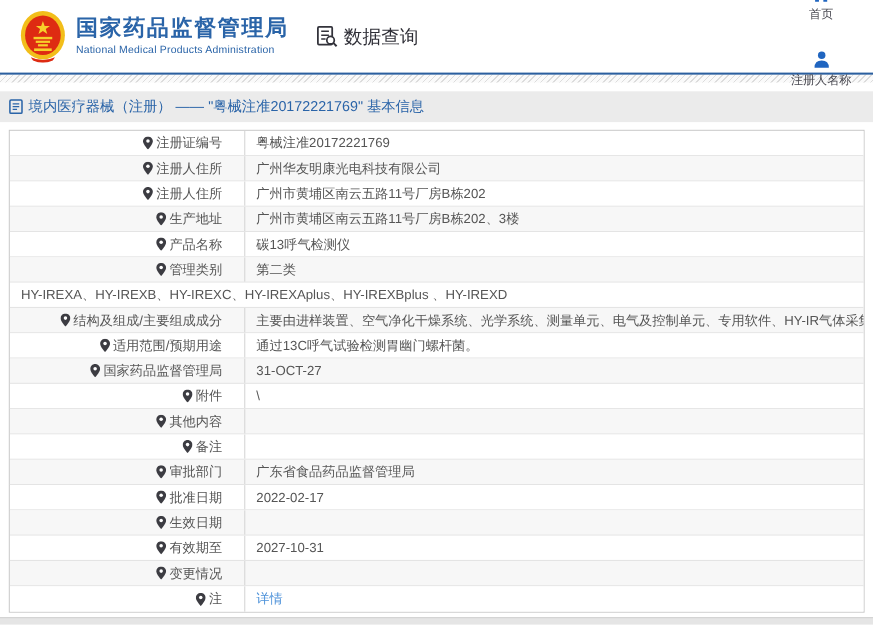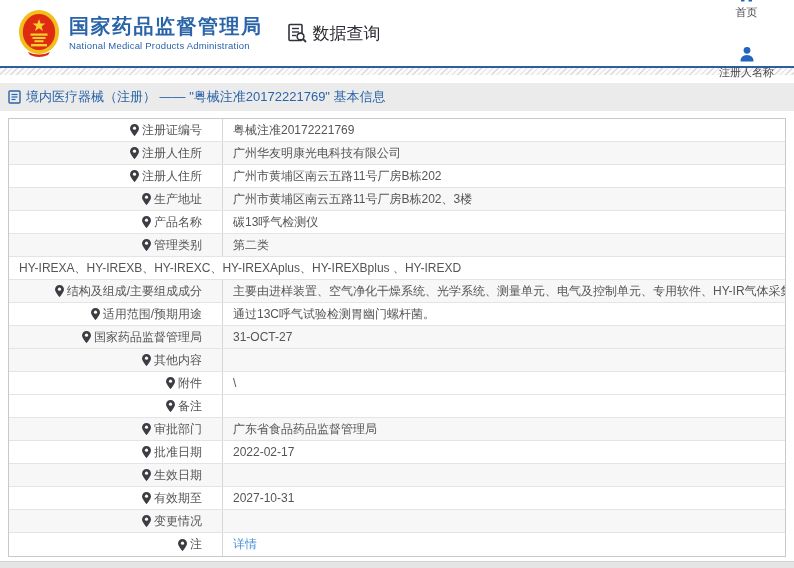--- a/index.html
+++ b/index.html
@@ -239,20 +239,34 @@
           <path d="M4.5 0 C7 0 9 2 9 4.4 C9 7 4.5 12 4.5 12 C4.5 12 0 7 0 4.4 C0 2 2 0 4.5 0 Z" fill="#3c3c42"></path>
           <circle cx="4.5" cy="4.2" r="1.6" fill="#fff"></circle>
         </svg>
       </span>
       <span>国家药品监督管理局</span>
     </div>
     <div class="cell-value">
       <span>31-OCT-27</span>
     </div>
   </div>
+    <div class="row">
+    <div class="cell-label">
+      <span class="pin" hidden="">
+        <svg width="9" height="12" viewBox="0 0 9 12">
+          <path d="M4.5 0 C7 0 9 2 9 4.4 C9 7 4.5 12 4.5 12 C4.5 12 0 7 0 4.4 C0 2 2 0 4.5 0 Z" fill="#3c3c42"></path>
+          <circle cx="4.5" cy="4.2" r="1.6" fill="#fff"></circle>
+        </svg>
+      </span>
+      <span>附件</span>
+    </div>
+    <div class="cell-value">
+      <span>\</span>
+    </div>
+  </div>
     <div class="row alt">
     <div class="cell-label">
       <span class="pin" hidden="">
         <svg width="9" height="12" viewBox="0 0 9 12">
           <path d="M4.5 0 C7 0 9 2 9 4.4 C9 7 4.5 12 4.5 12 C4.5 12 0 7 0 4.4 C0 2 2 0 4.5 0 Z" fill="#3c3c42"></path>
           <circle cx="4.5" cy="4.2" r="1.6" fill="#fff"></circle>
         </svg>
       </span>
       <span>其他内容</span>
     </div>
@@ -261,34 +275,20 @@
     </div>
   </div>
     <div class="row">
     <div class="cell-label">
       <span class="pin" hidden="">
         <svg width="9" height="12" viewBox="0 0 9 12">
           <path d="M4.5 0 C7 0 9 2 9 4.4 C9 7 4.5 12 4.5 12 C4.5 12 0 7 0 4.4 C0 2 2 0 4.5 0 Z" fill="#3c3c42"></path>
           <circle cx="4.5" cy="4.2" r="1.6" fill="#fff"></circle>
         </svg>
       </span>
-      <span>附件</span>
-    </div>
-    <div class="cell-value">
-      <span>\</span>
-    </div>
-  </div>
-    <div class="row">
-    <div class="cell-label">
-      <span class="pin" hidden="">
-        <svg width="9" height="12" viewBox="0 0 9 12">
-          <path d="M4.5 0 C7 0 9 2 9 4.4 C9 7 4.5 12 4.5 12 C4.5 12 0 7 0 4.4 C0 2 2 0 4.5 0 Z" fill="#3c3c42"></path>
-          <circle cx="4.5" cy="4.2" r="1.6" fill="#fff"></circle>
-        </svg>
-      </span>
       <span>备注</span>
     </div>
     <div class="cell-value">
       <span></span>
     </div>
   </div>
     <div class="row alt">
     <div class="cell-label">
       <span class="pin" hidden="">
         <svg width="9" height="12" viewBox="0 0 9 12">

